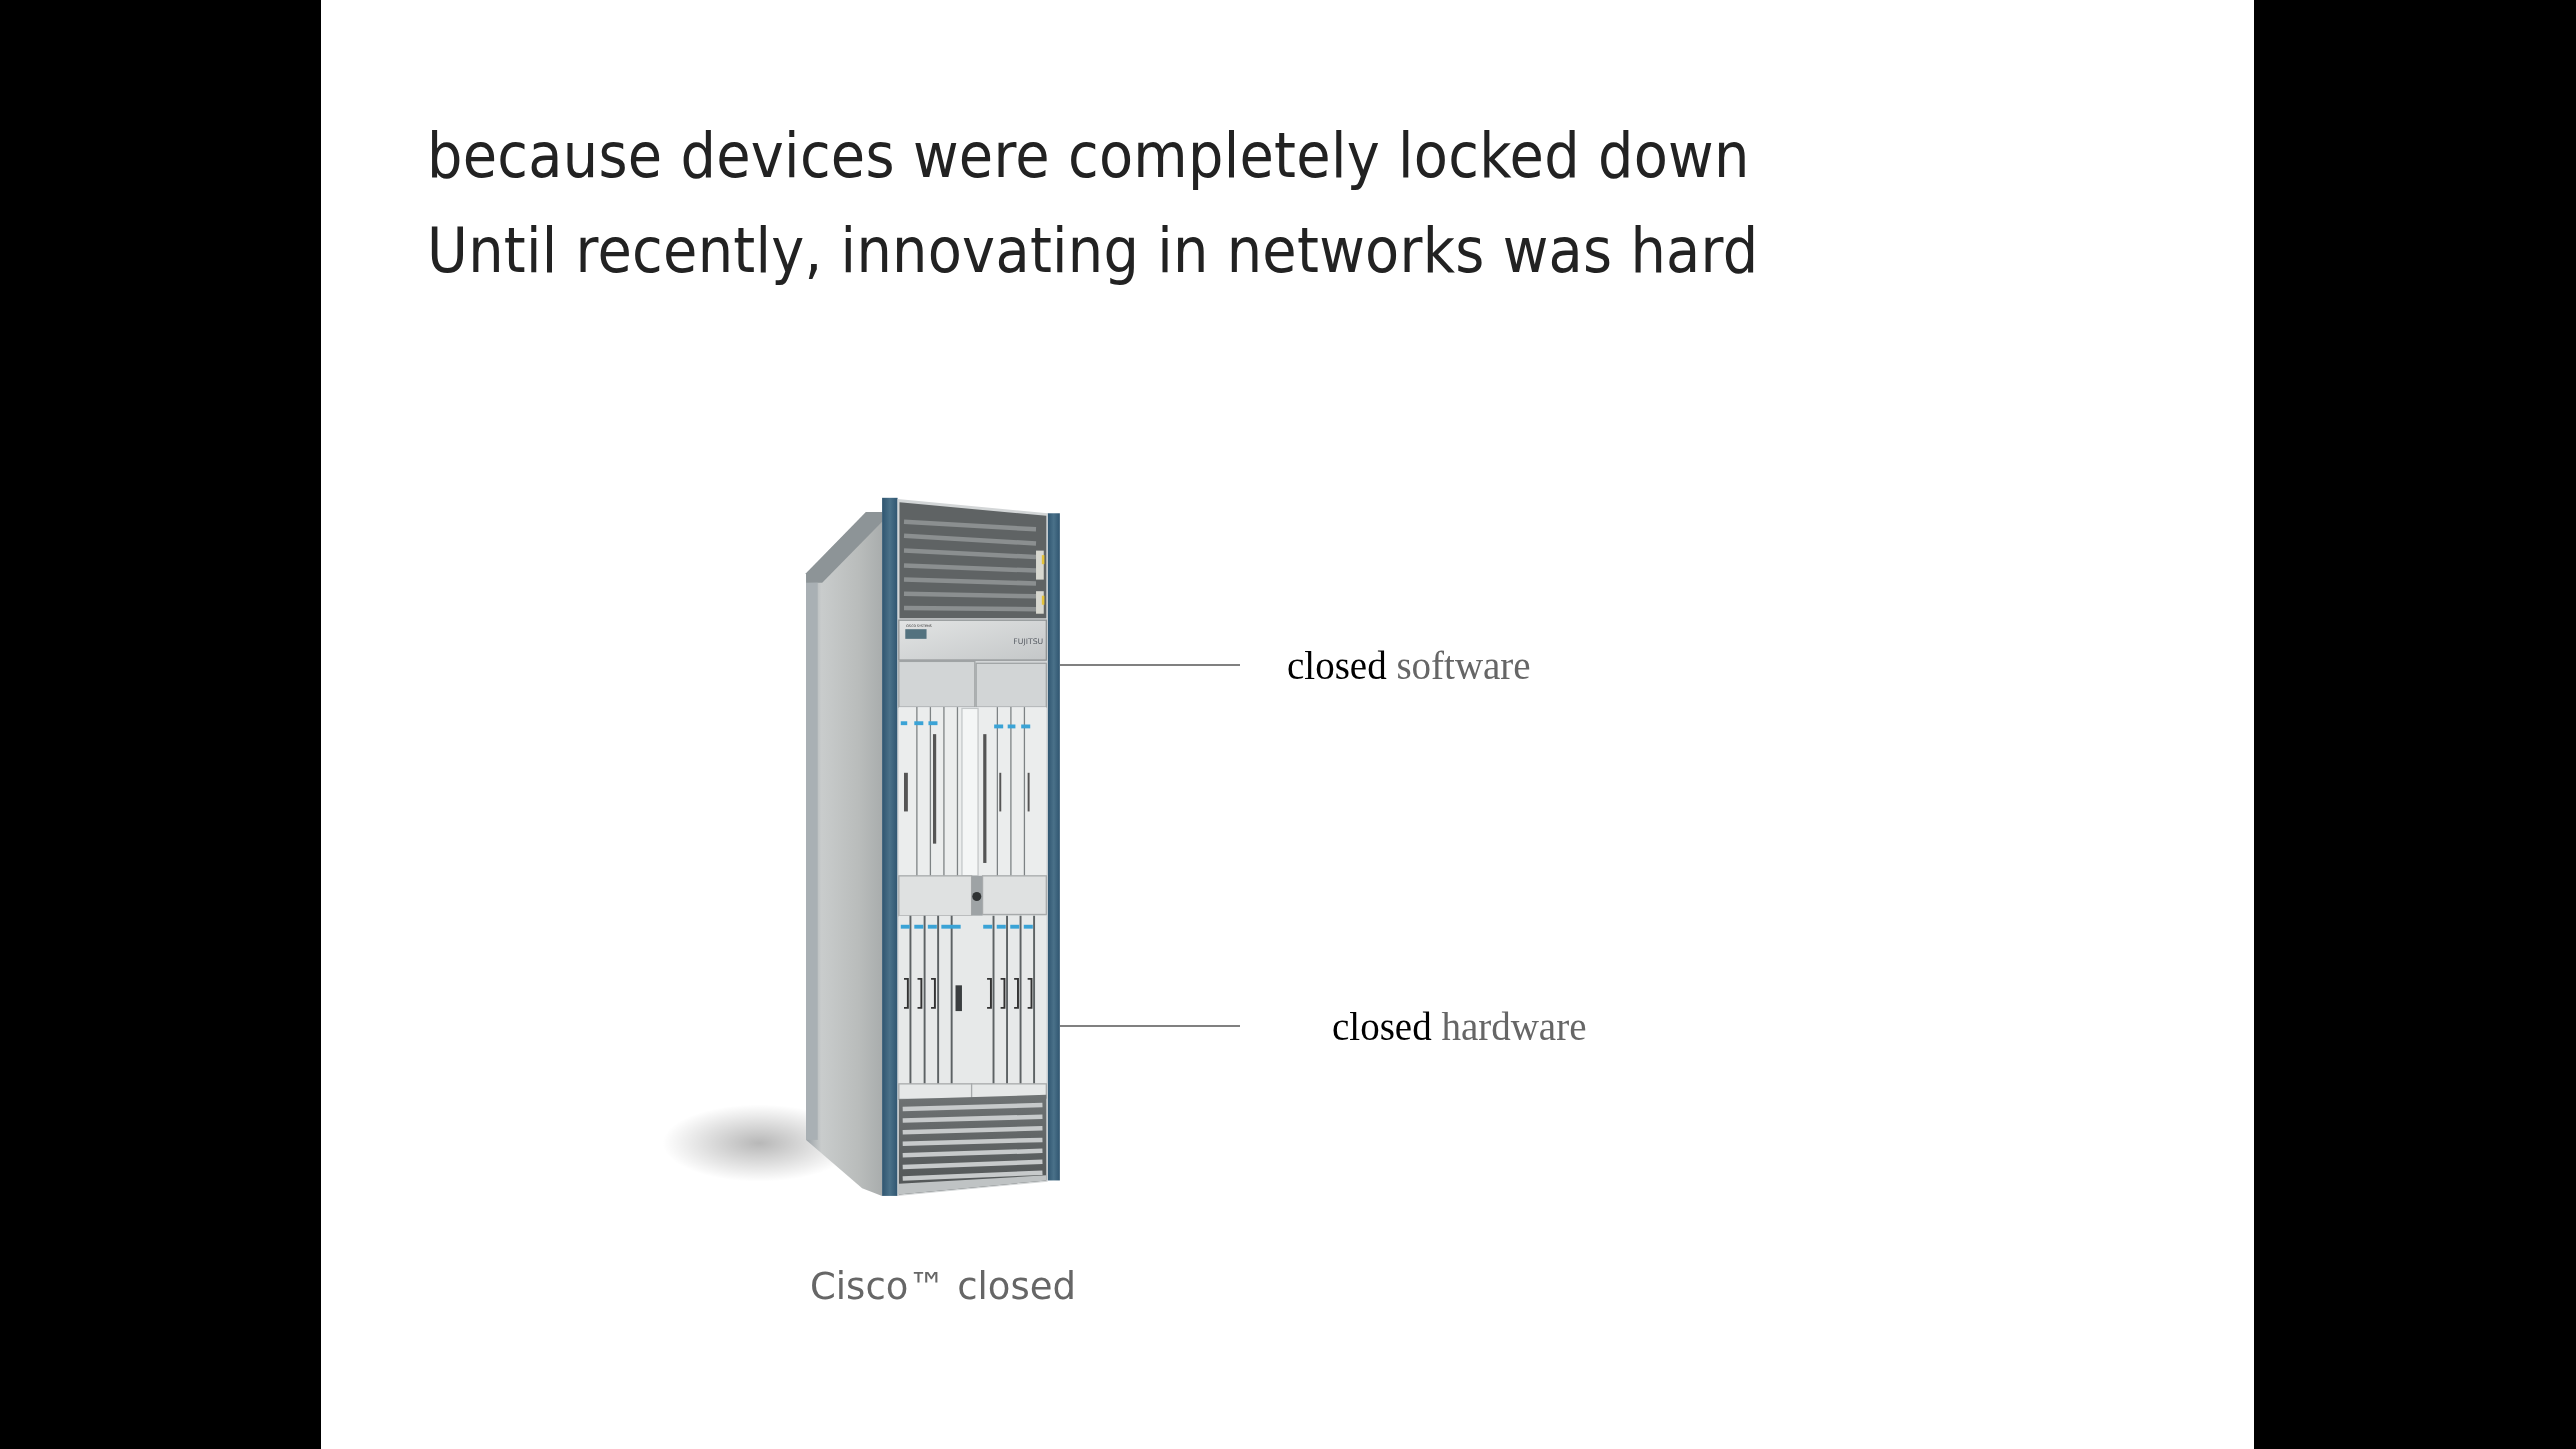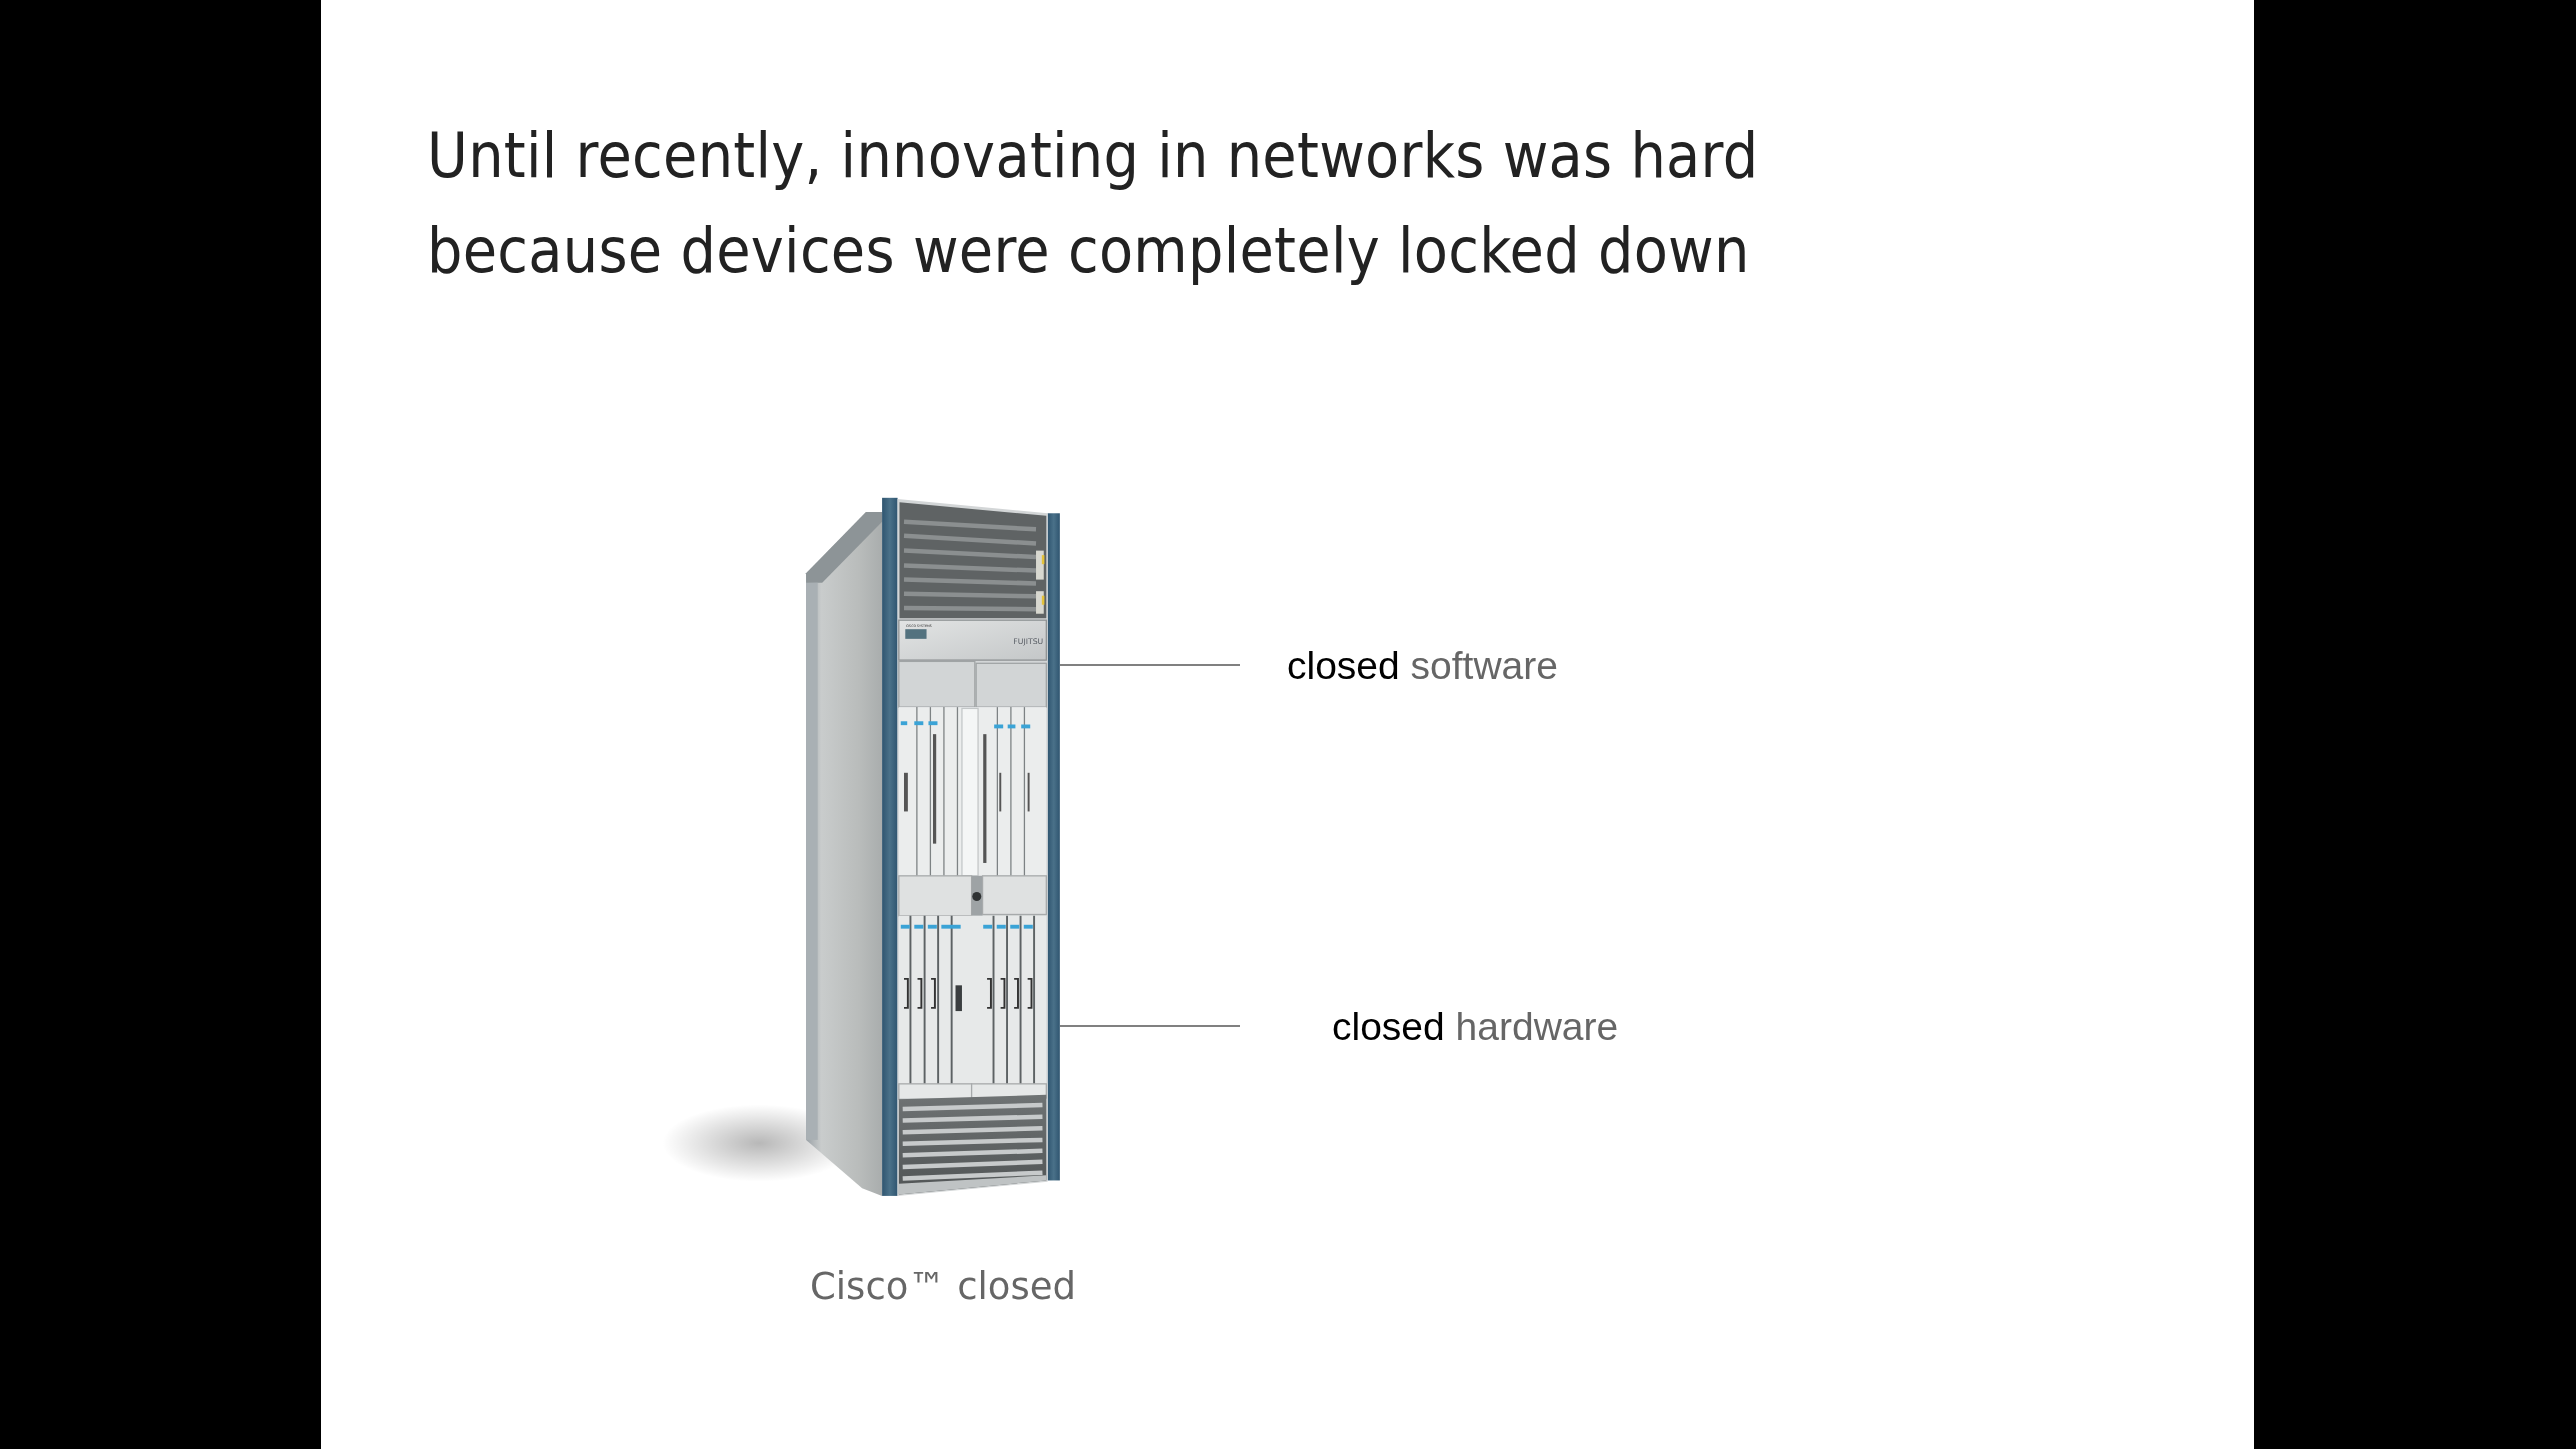--- a/index.html
+++ b/index.html
@@ -16,37 +16,37 @@
       font-size: 62px; line-height: 95px; color: #222; letter-spacing: 0.3px;
       font-stretch: condensed;
     }
     .title span { display: block; white-space: nowrap; }
     .device { position: absolute; left: 0; top: 0; }
     .leader {
       position: absolute; height: 1.9px; background: #808080;
     }
     .callout {
       position: absolute; font-size: 39px; line-height: 39px; white-space: nowrap;
-      font-family: Liberation Sans, sans-serif;
+      font-family: Liberation Serif, serif;
     }
     .callout .strong { color: #000; }
     .callout .soft { color: #666; }
     .caption {
       position: absolute; left: 489px; top: 1267px; font-size: 37px; line-height: 39px;
       color: #666; white-space: nowrap; font-family: "DejaVu Sans", sans-serif;
     }
   </style>
 </head>
 <body>
 
 <div class="slide">
 
   <h1 class="title">
+    <span>because devices were completely locked down</span>
     <span>Until recently, innovating in networks was hard</span>
-    <span>because devices were completely locked down</span>
   </h1>
 
   <svg class="device" width="1933" height="1449" viewBox="0 0 3001 2250" xmlns="http://www.w3.org/2000/svg">
     <defs>
       <linearGradient id="sideGrad" x1="0" x2="1" y1="0" y2="0">
         <stop offset="0" stop-color="#9aa1a6"></stop>
         <stop offset="0.2" stop-color="#c9cccc"></stop>
         <stop offset="0.7" stop-color="#b9bcbb"></stop>
         <stop offset="1" stop-color="#a9adad"></stop>
       </linearGradient>

